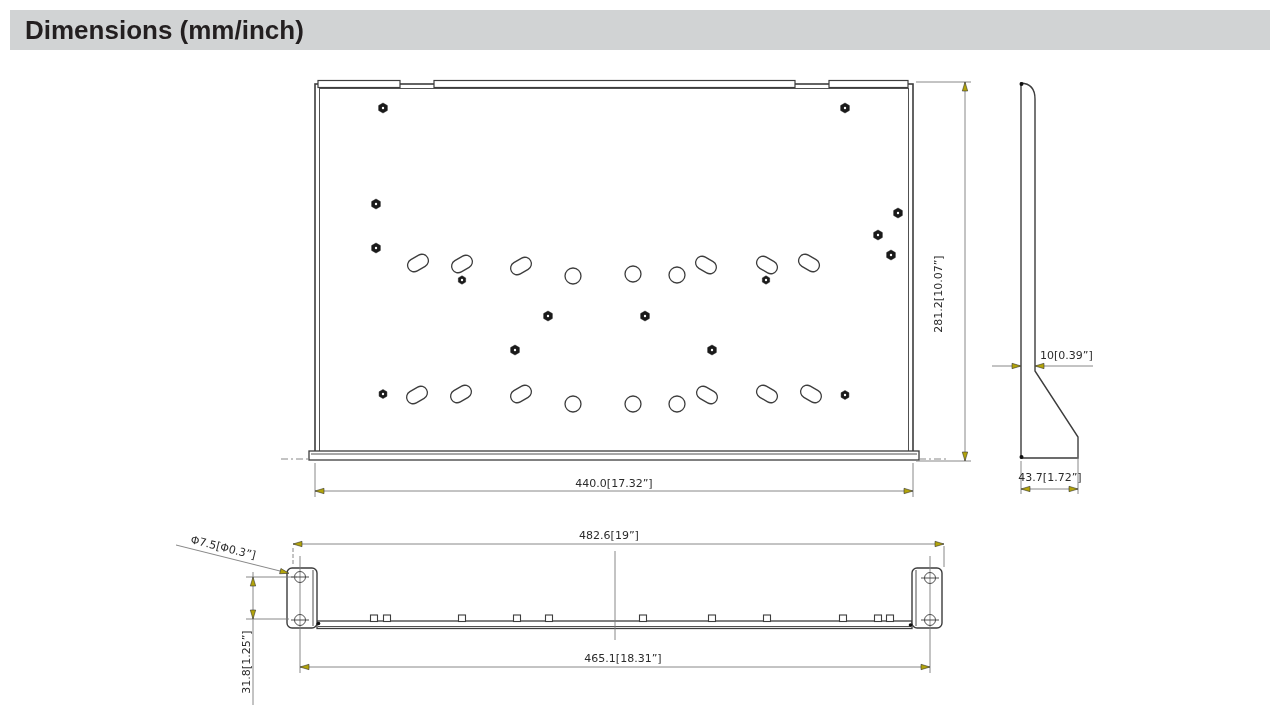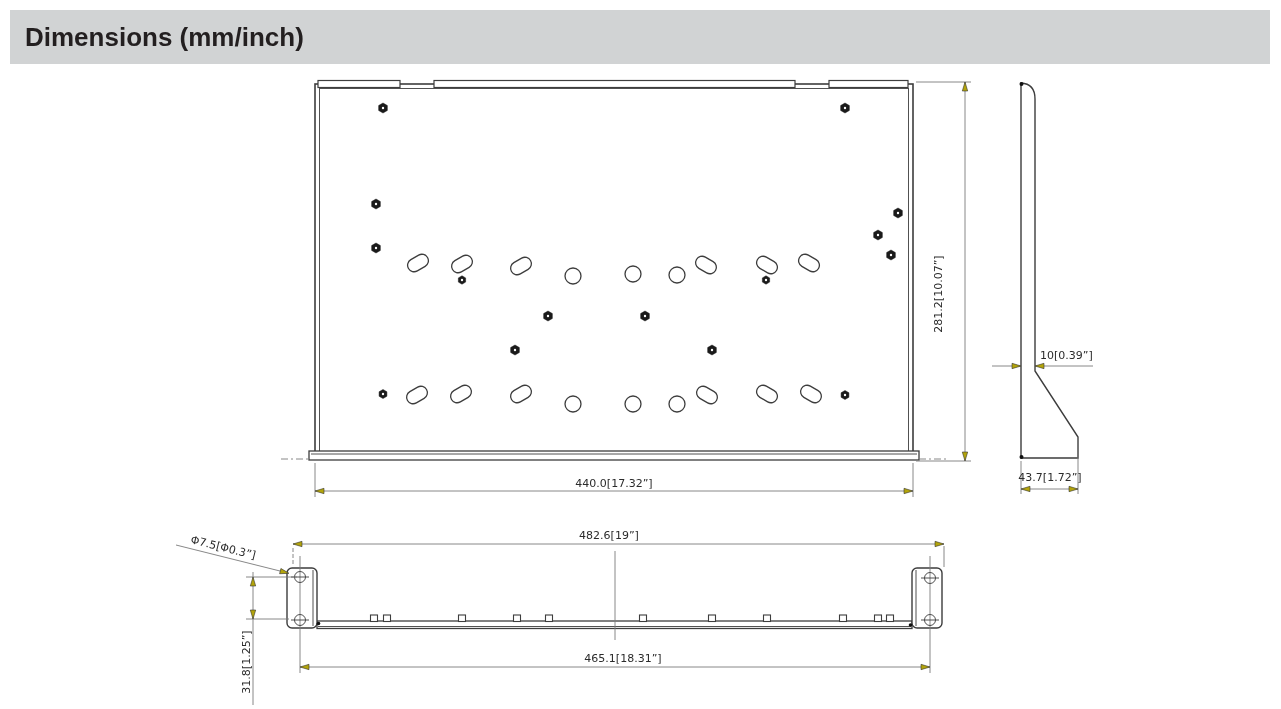--- a/index.html
+++ b/index.html
@@ -4,21 +4,21 @@
 <style>
   :root{
     --c-header_bg:#d1d3d4;
     --c-outline:#3d3d3d;
     --c-dimension:#7a7a7a;
     --c-arrow:#b3a40b;
     --c-text:#2b2b2b;
   }
   html,body{margin:0;padding:0;background:#fff;}
   body{width:1281px;height:709px;position:relative;font-family:"Liberation Sans",sans-serif;overflow:hidden;}
-  .header-band{position:absolute;left:10px;top:10px;width:1260px;height:54px;background:var(--c-header_bg);display:flex;align-items:center;}
+  .header-band{position:absolute;left:10px;top:10px;width:1260px;height:40px;background:var(--c-header_bg);display:flex;align-items:center;}
   .header-band h1{margin:0 0 0 15px;font-size:26px;font-weight:bold;color:#231f20;font-family:"Liberation Sans",sans-serif;}
   svg{position:absolute;left:0;top:0;}
   .outl{fill:#fff;stroke:var(--c-outline);}
   .thin{stroke:var(--c-outline);stroke-width:0.9;fill:none;}
   .dim{stroke:var(--c-dimension);stroke-width:0.9;fill:none;}
   .dimtext{font-size:11px;fill:var(--c-text);font-family:"DejaVu Sans","Liberation Sans",sans-serif;}
   .arrow{fill:var(--c-arrow);stroke:#333;stroke-width:0.6;}
   .dot{fill:#111;}
 </style>
 </head>

